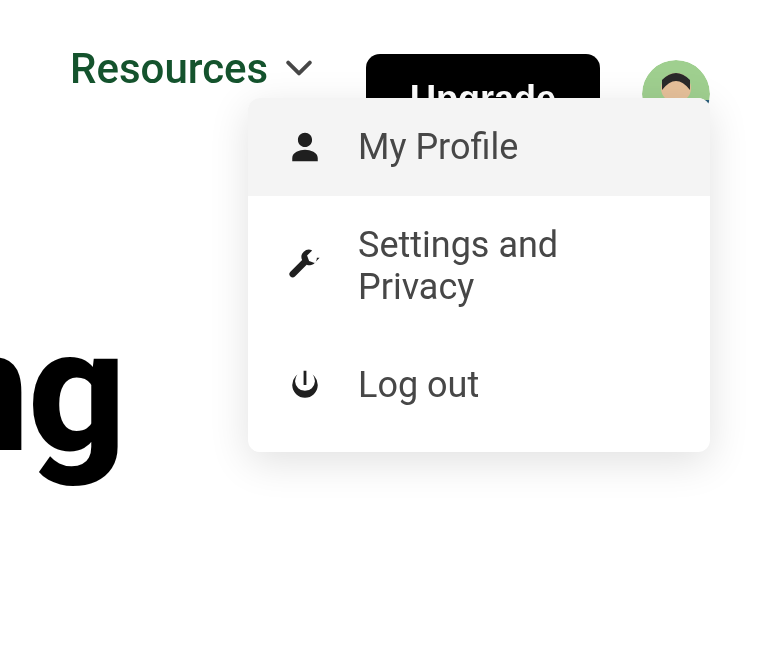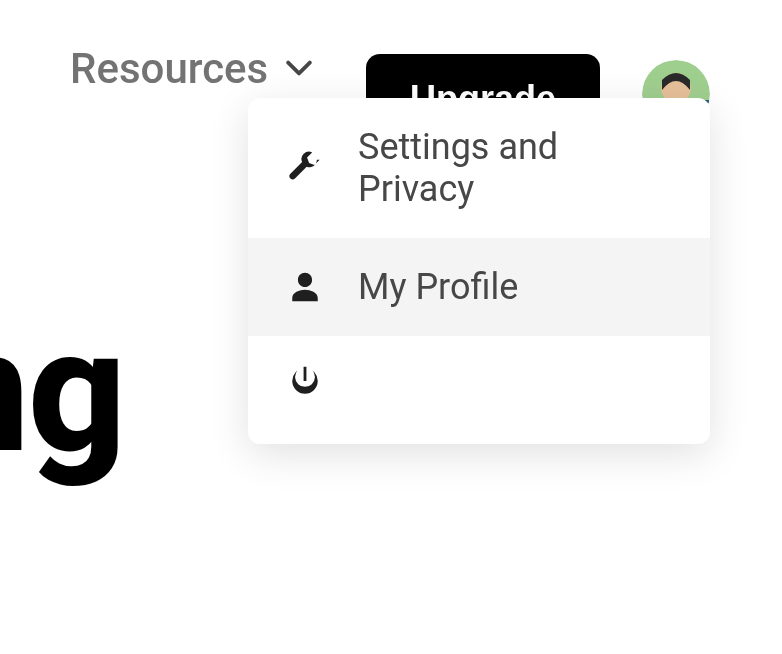--- a/index.html
+++ b/index.html
@@ -1,18 +1,18 @@
 <!DOCTYPE html>
 <html><head>
   <meta charset="utf-8">
   <style>
     * { margin:0; padding:0; box-sizing:border-box; }
     html,body { width:782px; height:654px; background:#fff; font-family:-apple-system,BlinkMacSystemFont,"Segoe UI",Roboto,"Helvetica Neue",Arial,sans-serif; overflow:hidden; position:relative; }
     .header { position:absolute; top:28px; left:0; right:0; height:80px; display:flex; align-items:center; }
-    .nav-item { display:flex; align-items:center; gap:18px; color:#737373; font-size:42px; font-weight:500; margin-left:70px; cursor:pointer; }
+    .nav-item { display:flex; align-items:center; gap:18px; color:#14532d; font-size:42px; font-weight:500; margin-left:70px; cursor:pointer; }
     .chevron { width:26px; height:26px; display:inline-flex; align-items:center; justify-content:center; }
     .chevron svg { width:26px; height:16px; }
     .upgrade-btn { position:absolute; left:366px; top:26px; background:#000; color:#fff; border:none; border-radius:14px; padding:24px 44px; font-size:36px; font-weight:700; cursor:pointer; }
     .avatar { position:absolute; left:642px; top:32px; width:68px; height:68px; border-radius:50%; overflow:hidden; cursor:pointer; display:flex; align-items:center; justify-content:center; }
     .avatar svg { width:68px; height:68px; }
     .dropdown { position:absolute; left:248px; top:98px; width:462px; background:#fff; border-radius:12px; box-shadow:0 10px 40px rgba(0,0,0,0.12); overflow:hidden; padding-bottom:18px; }
     .dropdown-item { display:flex; align-items:center; gap:36px; padding:28px 40px; font-size:36px; color:#474747; cursor:pointer; }
     .dropdown-item.active { background:#f4f4f4; }
     .dropdown-item .icon { width:34px; height:34px; display:inline-flex; align-items:center; justify-content:center; flex-shrink:0; }
     .dropdown-item .icon svg { width:34px; height:34px; fill:#1f1f1f; }
@@ -46,38 +46,39 @@
         <circle cx="34" cy="28" r="15" fill="#e6c09a"></circle>
         <path d="M20 30 Q34 12 48 30 L48 20 Q34 6 20 20 Z" fill="#2a2a2a"></path>
         <path d="M24 40 Q34 50 44 40 L44 46 Q34 54 24 46 Z" fill="#2a2a2a"></path>
         <rect x="18" y="46" width="32" height="22" fill="#2d5f7a"></rect>
       </g>
     </svg>
   </div>
 </div>
 
 <div class="dropdown">
-  <div class="dropdown-item">
-    <span class="icon">
-      <svg viewBox="0 0 24 24">
-          <path d="M22 5.5a5.5 5.5 0 0 1-7.6 5.07L5.7 19.3a2.4 2.4 0 1 1-3.4-3.4l8.73-8.7A5.5 5.5 0 0 1 18.5 0l-3.8 3.8 1.5 4 4 1.5L24 5.5z" transform="translate(-0.5 1) scale(0.95)"></path>
-        </svg>
-    </span>
-    <span>Settings and Privacy</span>
-  </div>
   <div class="dropdown-item active">
     <span class="icon">
       <svg viewBox="0 0 24 24">
           <path d="M12 12c2.76 0 5-2.24 5-5s-2.24-5-5-5-5 2.24-5 5 2.24 5 5 5zm0 2c-3.87 0-9 1.94-9 5.8V22h18v-2.2c0-3.86-5.13-5.8-9-5.8z"></path>
         </svg>
     </span>
     <span>My Profile</span>
   </div>
   <div class="dropdown-item">
     <span class="icon">
       <svg viewBox="0 0 24 24">
+          <path d="M22 5.5a5.5 5.5 0 0 1-7.6 5.07L5.7 19.3a2.4 2.4 0 1 1-3.4-3.4l8.73-8.7A5.5 5.5 0 0 1 18.5 0l-3.8 3.8 1.5 4 4 1.5L24 5.5z" transform="translate(-0.5 1) scale(0.95)"></path>
+        </svg>
+    </span>
+    <span>Settings and Privacy</span>
+  </div>
+  <div class="dropdown-item">
+    <span class="icon">
+      <svg viewBox="0 0 24 24">
           <path d="M11 2h2v10h-2V2zm6.36 2.64 1.42 1.42A9 9 0 1 1 5.22 6.06l1.42-1.42A7 7 0 1 0 17.36 4.64z"></path>
         </svg>
     </span>
+    <span>Log out</span>
   </div>
 </div>
 
 <div class="bg-word">owing</div>
 
 </body></html>

